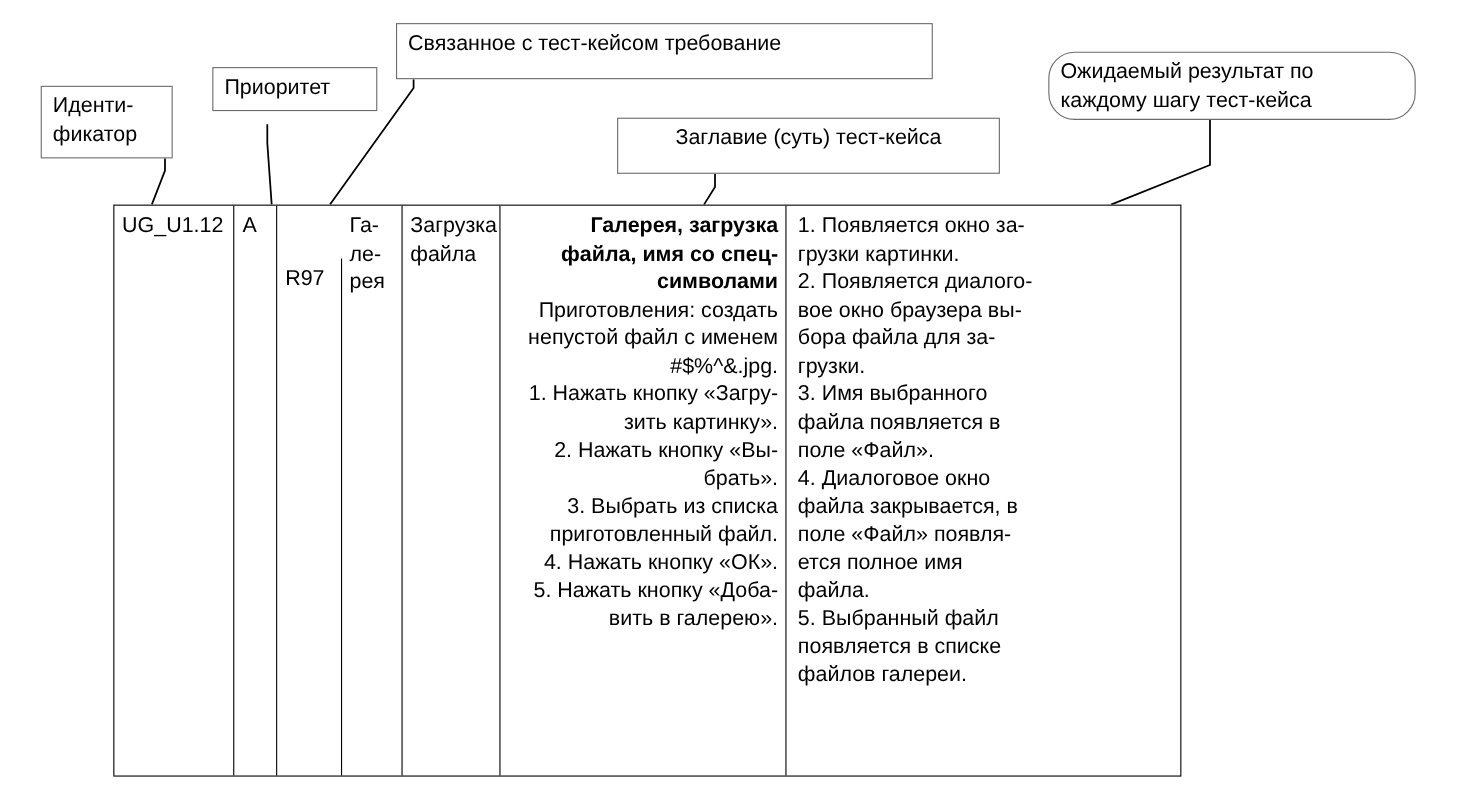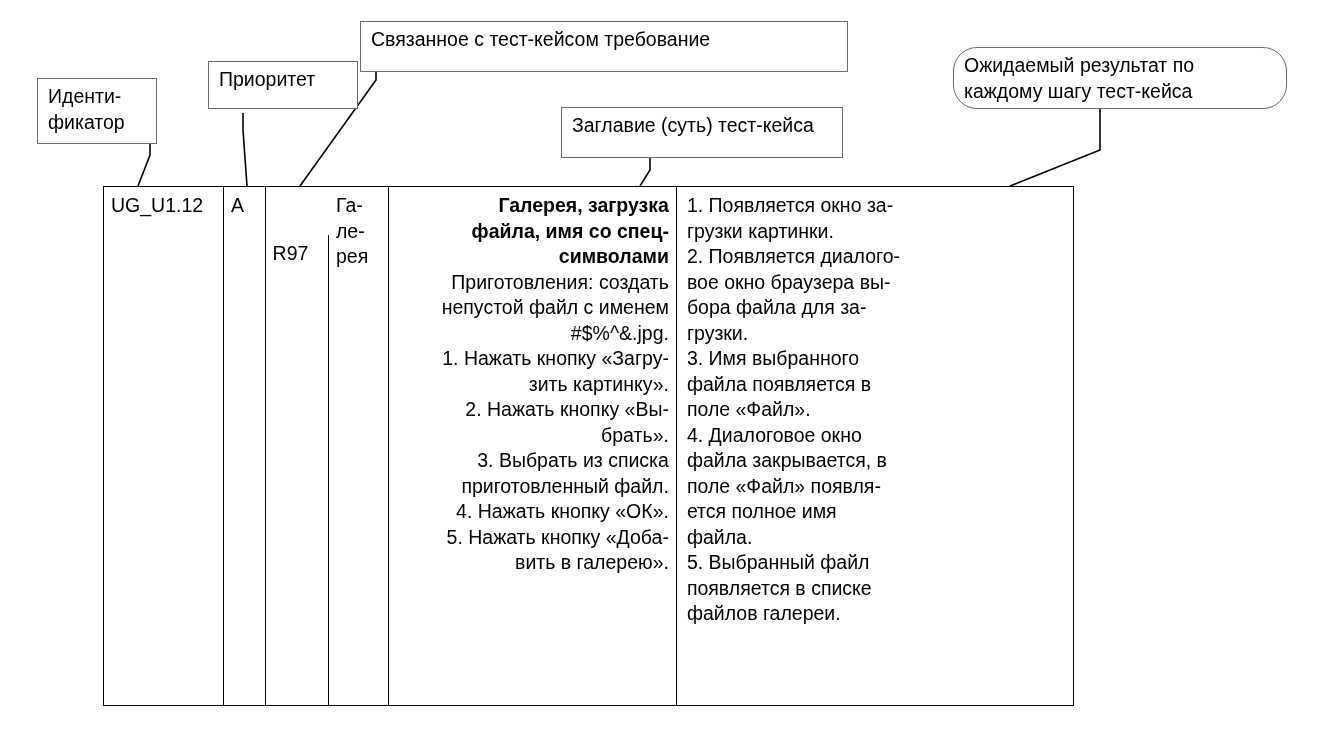--- a/index.html
+++ b/index.html
@@ -101,45 +101,47 @@
     <path d="M598,618 L640,464" stroke="#000" stroke-width="1.6" fill="none"></path>
   </svg>
 
   <svg class="brace" viewBox="0 0 244 26">
     <path d="M2,0 L2,18 L120,18 L120,26 L120,18 L242,18 L242,0" stroke="#000" stroke-width="2" fill="none"></path>
   </svg>
 
   <div class="callout" style="left:37px; top:78px; width:120px; height:66px;">Иденти-
 фикатор</div>
 
-  <div class="callout" style="left:208px; top:61px; width:150px; height:48px;">Приоритет</div>
+  <div class="callout" style="left:193px; top:61px; width:150px; height:40px;">Приоритет</div>
 
   <div class="callout" style="left:360px; top:21px; width:488px; height:51px;">Связанное с тест-кейсом требование</div>
 
-  <div class="callout" style="left:561px; top:107px; width:282px; height:51px;">Заглавие (суть) тест-кейса</div>
+  <div class="callout" style="left:561px; top:107px; width:348px; height:51px;text-align:center;">Заглавие (суть) тест-кейса</div>
 
   <div class="callout" style="left:953px; top:47px; width:334px; height:62px;border-radius:24px;">Ожидаемый результат по
 каждому шагу тест-кейса</div>
 
   <div class="callout" style="left:152px; top:351px; width:281px; height:62px;">Модуль и подмо-
 дуль приложения</div>
 
   <div class="callout" style="left:215px; top:438px; width:386px; height:90px;">Исходные данные, не-
 обходимые для выпол-
 нения тест-кейса</div>
 
   <div class="callout" style="left:273px; top:617px; width:326px; height:52px;">Шаги тест-кейса</div>
 
   <div id="tc-table">
     <div class="col c-id">UG_U1.12</div>
     <div class="col c-prio">A</div>
     <div class="col c-req">R97</div>
     <div class="col c-mod">Га-
 ле-
 рея</div>
+    <div class="col c-submod">Загрузка
+файла</div>
     <div class="col c-steps">
       <div class="title-bold" style="white-space:pre-line">Галерея, загрузка
 файла, имя со спец-
 символами</div>
       <div style="white-space:pre-line">Приготовления: создать
 непустой файл с именем
 #$%^&amp;.jpg.
 1. Нажать кнопку «Загру-
 зить картинку».
 2. Нажать кнопку «Вы-

